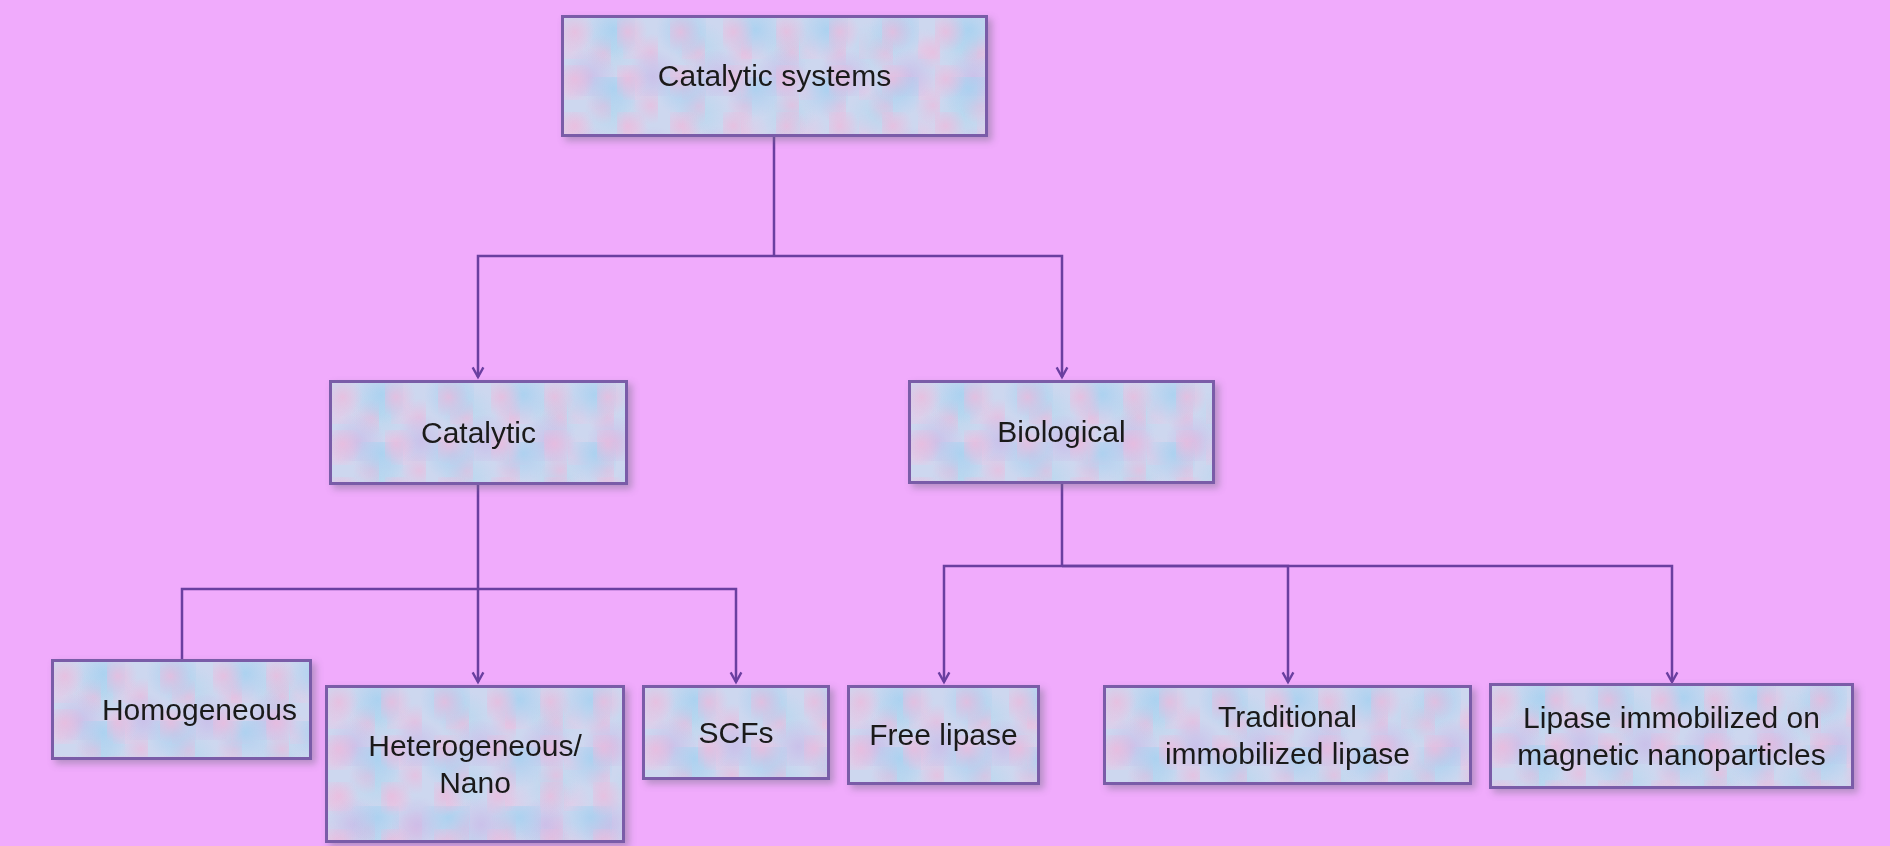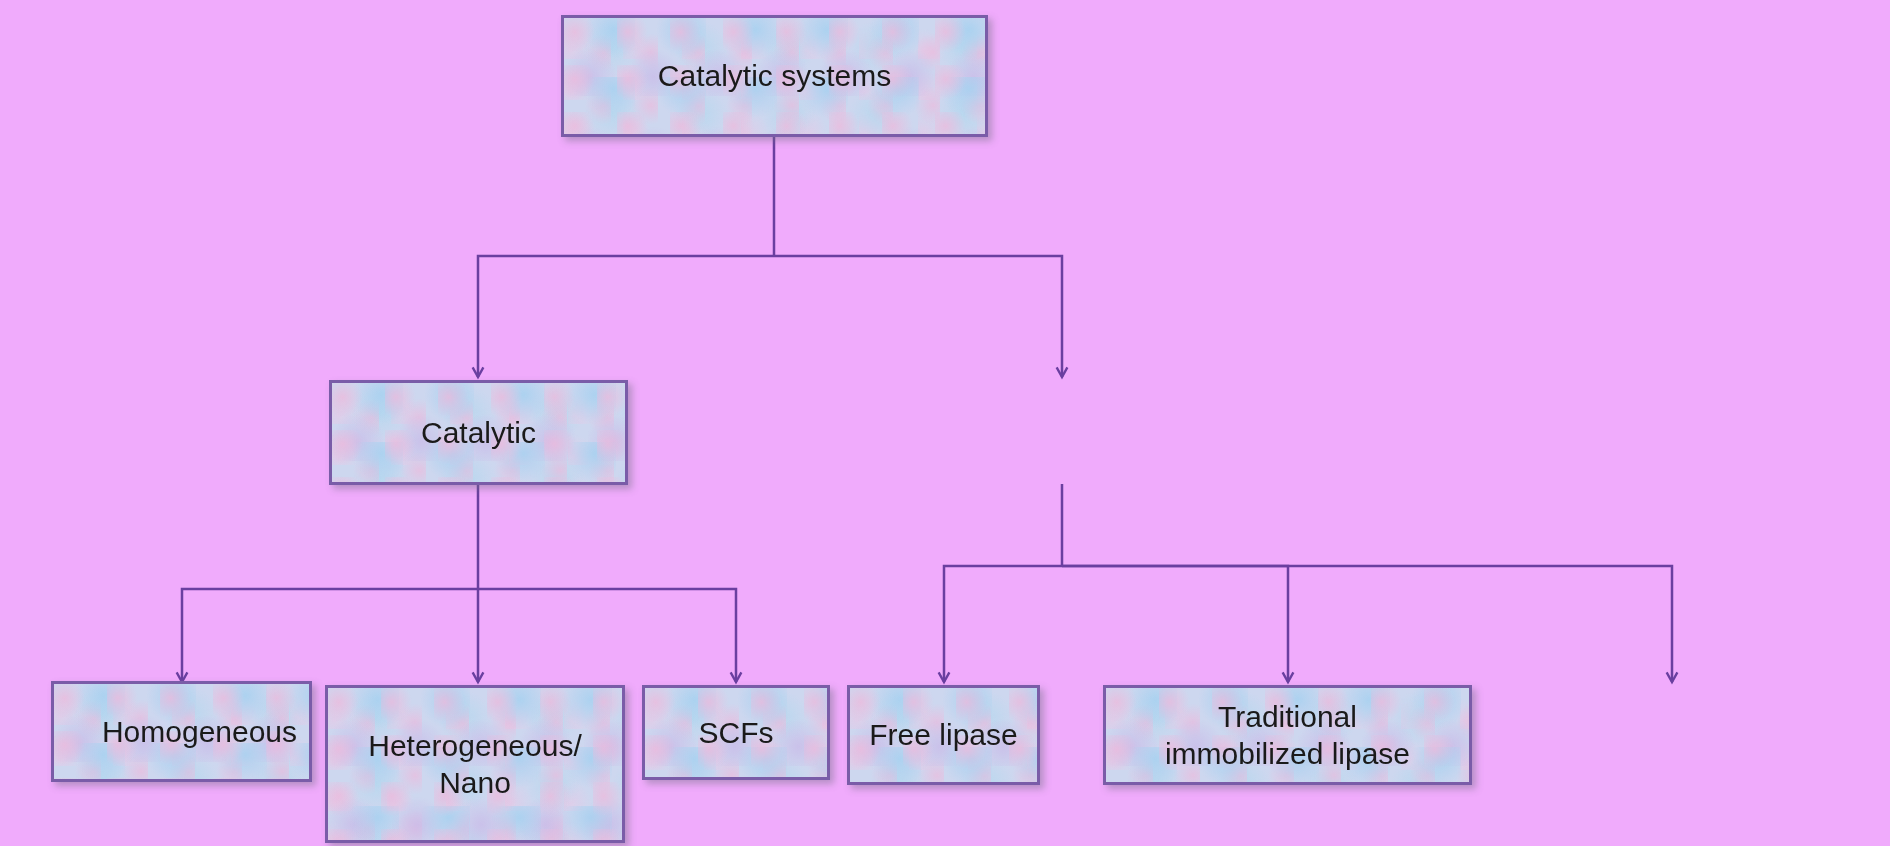--- a/index.html
+++ b/index.html
@@ -45,21 +45,21 @@
       radial-gradient(circle at 85% 65%, rgba(238,185,220,0.65) 0%, rgba(238,185,220,0) 36%),
       radial-gradient(circle at 55% 45%, rgba(176,216,238,0.65) 0%, rgba(176,216,238,0) 45%),
       radial-gradient(circle at 10% 80%, rgba(233,200,230,0.6) 0%, rgba(233,200,230,0) 35%);
     background-size: 53px 47px, 71px 59px, 64px 78px, 47px 53px, 88px 66px, 59px 41px;
   }
   .label { padding: 4px 10px; }
 
   #node-catalytic     { left: 561px;  top: 15px;  width: 427px; height: 122px; }
   #node-chemical      { left: 329px;  top: 380px; width: 299px; height: 105px; }
   #node-biological    { left: 908px;  top: 380px; width: 307px; height: 104px; }
-  #node-homogeneous   { left: 51px;   top: 681px; width: 261px; height: 101px; padding-left: 36px; }
+  #node-homogeneous   { left: 51px;   top: 659px; width: 261px; height: 101px; padding-left: 36px; }
   #node-heterogeneous { left: 325px;  top: 685px; width: 300px; height: 158px; }
   #node-scfs          { left: 642px;  top: 685px; width: 188px; height: 95px;  }
   #node-free-lipase   { left: 847px;  top: 685px; width: 193px; height: 100px; }
   #node-traditional   { left: 1103px; top: 685px; width: 369px; height: 100px; }
   #node-magnetic      { left: 1489px; top: 683px; width: 365px; height: 106px; }
 
   .edge {
     fill: none;
     stroke: #6a3fa0;
     stroke-width: 2.5;
@@ -93,20 +93,23 @@
   </svg>
 
   <div class="node" id="node-catalytic">
     <span class="label">Catalytic systems</span>
   </div>
 
   <div class="node" id="node-chemical">
     <span class="label">Catalytic</span>
   </div>
 
+  <div class="node" id="node-biological">
+    <span class="label">Biological</span>
+  </div>
 
   <div class="node" id="node-homogeneous">
     <span class="label">Homogeneous</span>
   </div>
 
   <div class="node" id="node-scfs">
     <span class="label">SCFs</span>
   </div>
 
   <div class="node" id="node-heterogeneous">
@@ -116,14 +119,18 @@
 
   <div class="node" id="node-free-lipase">
     <span class="label">Free lipase</span>
   </div>
 
   <div class="node" id="node-traditional">
     <span class="label">Traditional
 immobilized lipase</span>
   </div>
 
+  <div class="node" id="node-magnetic">
+    <span class="label">Lipase immobilized on
+magnetic nanoparticles</span>
+  </div>
 
 </div>
 
 </body></html>

